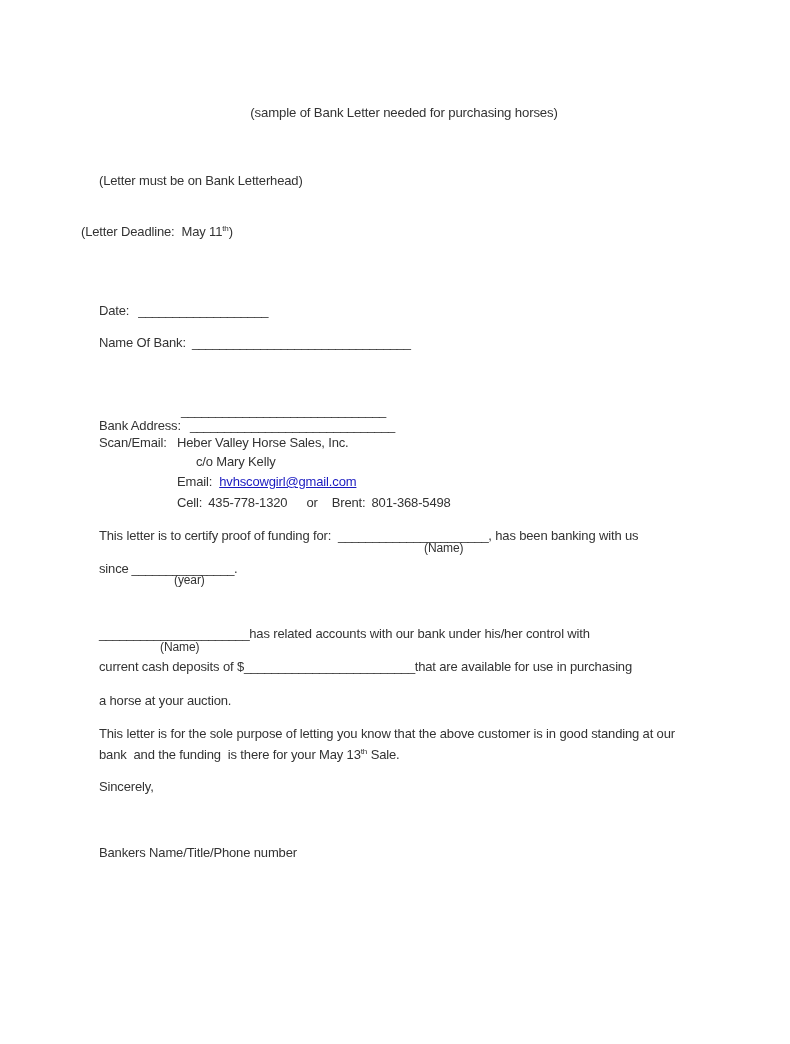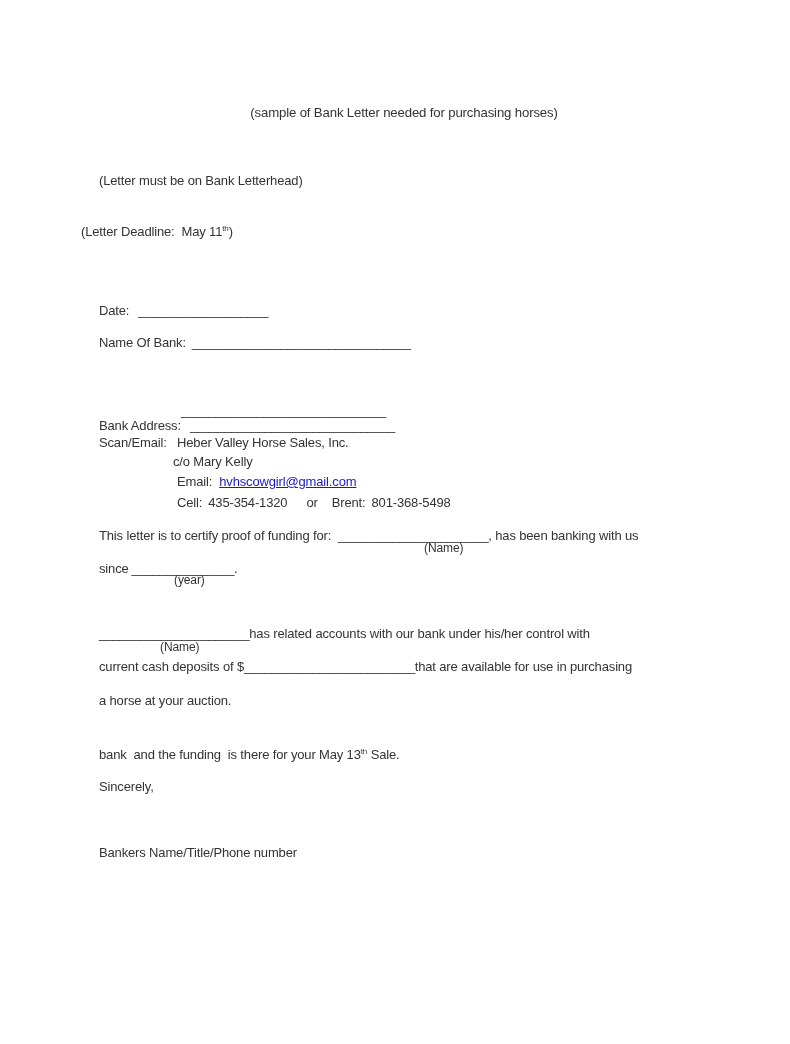--- a/index.html
+++ b/index.html
@@ -85,42 +85,43 @@
   <div class="tx" style="top:302px; left:99px;"><span>Date:</span><span class="blank" style="padding-left:9px;">___________________</span></div>
 
   <div class="tx" style="top:334px; left:99px;"><span>Name Of Bank:</span><span class="blank" style="padding-left:6px;">________________________________</span></div>
 
   <div class="tx" style="top:369px; left:99px;margin-top:48px;"><span>Bank Address:</span><span class="blank" style="padding-left:9px;">______________________________</span></div>
 
   <div class="tx blank" style="top:402px; left:181px;">______________________________</div>
 
   <div class="tx" style="top:434px; left:99px;">Scan/Email:</div>
   <div class="tx" style="top:434px; left:177px;">Heber Valley Horse Sales, Inc.</div>
-  <div class="tx" style="top:453px; left:173px;">c/o Mary Kelly</div>
+  <div class="tx" style="top:453px; left:196px;">c/o Mary Kelly</div>
 
   <div class="tx" style="top:473px; left:177px;"><span>Email:</span><span style="padding-left:7px;"><a class="link" href="#">hvhscowgirl@gmail.com</a></span></div>
 
-  <div class="tx" style="top:494px; left:177px;"><span>Cell:</span><span style="padding-left:6px;">435-354-1320</span><span style="padding-left:19px;">or</span><span style="padding-left:14px;">Brent:</span><span style="padding-left:6px;">801-368-5498</span></div>
+  <div class="tx" style="top:494px; left:177px;"><span>Cell:</span><span style="padding-left:6px;">435-778-1320</span><span style="padding-left:19px;">or</span><span style="padding-left:14px;">Brent:</span><span style="padding-left:6px;">801-368-5498</span></div>
 
   <div class="tx" style="top:527px; left:99px;"><span>This letter is to certify proof of funding for:  </span><span class="blank">______________________</span><span>, has been banking with us</span></div>
 
   <div class="sublabel" style="top:542px; left:424px;">(Name)</div>
 
   <div class="tx" style="top:560px; left:99px;"><span>since</span><span class="blank" style="padding-left:3px;">_______________</span><span>.</span></div>
 
   <div class="sublabel" style="top:574px; left:174px;">(year)</div>
 
   <div class="tx" style="top:625px; left:99px;"><span class="blank">______________________</span><span>has related accounts with our bank under his/her control with</span></div>
 
   <div class="sublabel" style="top:641px; left:160px;">(Name)</div>
 
   <div class="tx" style="top:658px; left:99px;"><span>current cash deposits of $</span><span class="blank">_________________________</span><span>that are available for use in purchasing</span></div>
 
   <div class="tx" style="top:692px; left:99px;">a horse at your auction.</div>
 
+  <div class="tx" style="top:725px; left:99px;">This letter is for the sole purpose of letting you know that the above customer is in good standing at our</div>
 
   <div class="tx" style="top:746px; left:99px;"><span>bank  and the funding  is there for your May 13</span><sup>th</sup><span> Sale.</span></div>
 
   <div class="tx" style="top:778px; left:99px;">Sincerely,</div>
 
   <div class="tx" style="top:844px; left:99px;">Bankers Name/Title/Phone number</div>
 
 </div>
 
 </body></html>

